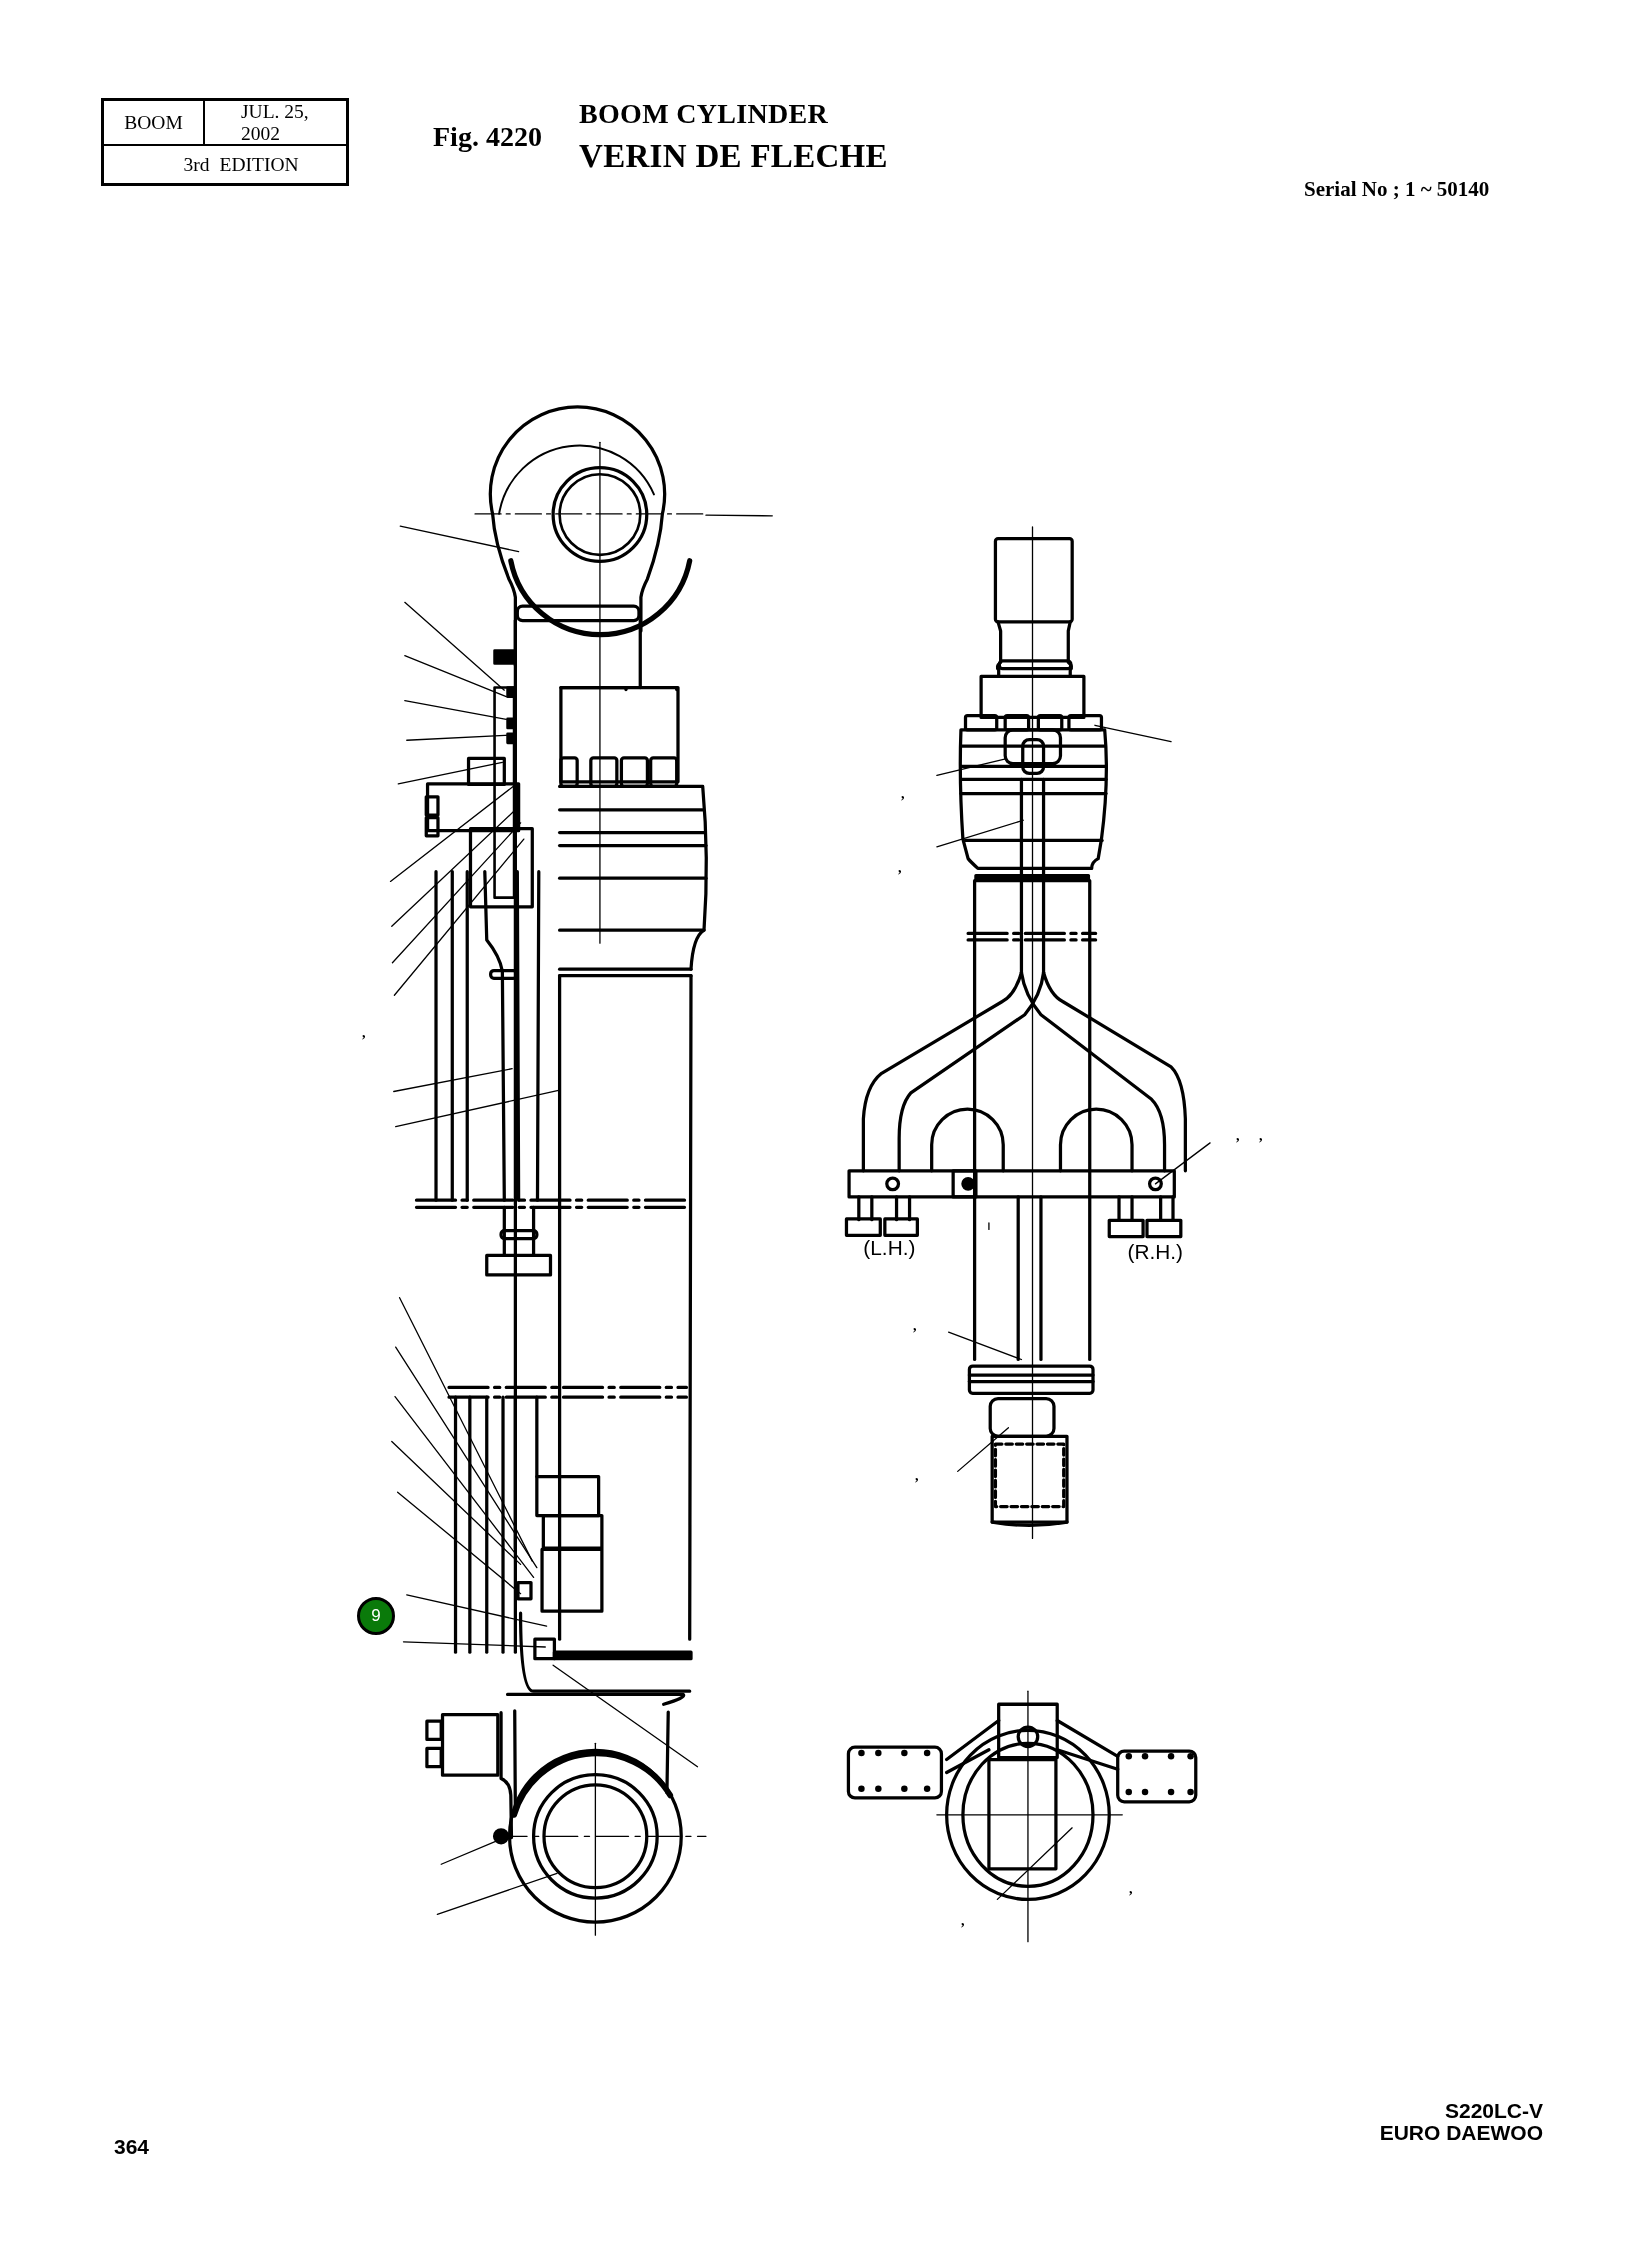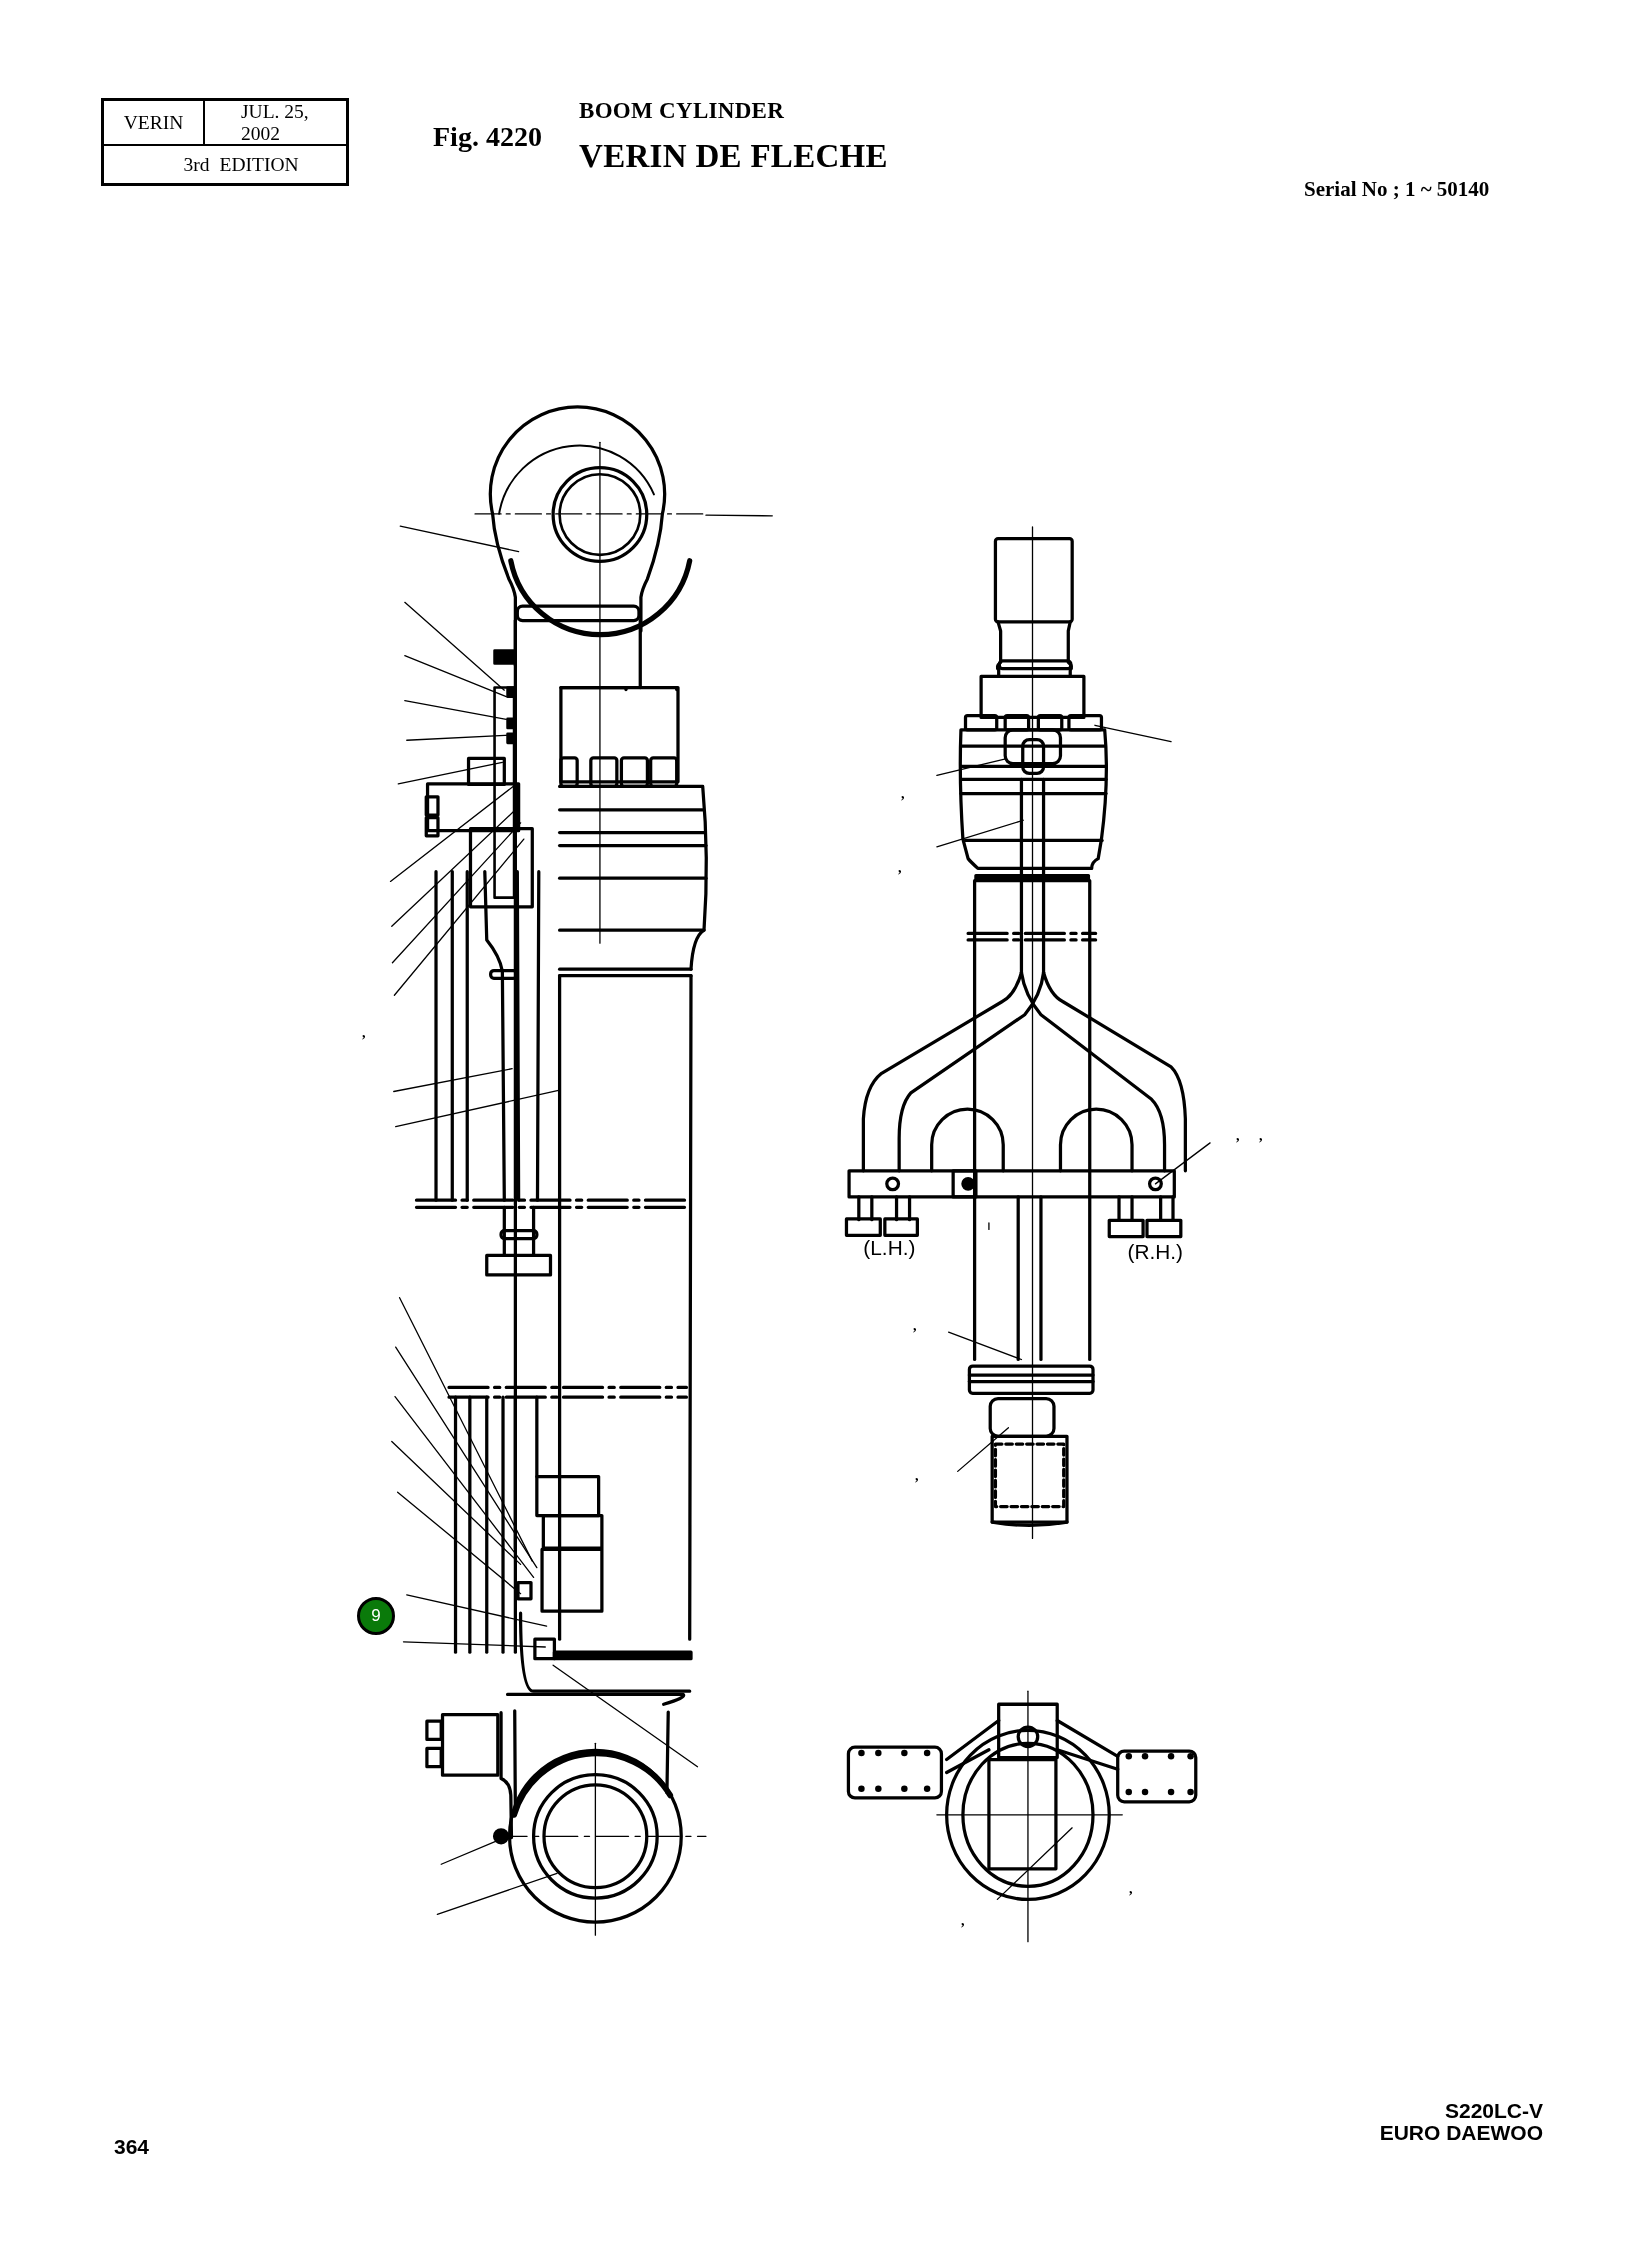--- a/index.html
+++ b/index.html
@@ -3,35 +3,35 @@
 <meta charset="utf-8">
 <style>
   html, body { margin: 0; padding: 0; background: #ffffff; }
   body { width: 1650px; height: 2250px; position: relative; overflow: hidden; font-family: "Liberation Serif", serif; color: #000; }
   .date-box { position: absolute; left: 101px; top: 98px; width: 248px; height: 88px; border: 3.3px solid #000; box-sizing: border-box; }
   .date-row { position: absolute; left: 0; top: 0; width: 100%; height: 43px; border-bottom: 2px solid #000; }
   .date-label { position: absolute; left: 0; top: 0; width: 101px; height: 43px; border-right: 2px solid #000; box-sizing: border-box; display: flex; align-items: center; justify-content: center; font-size: 19.5px; font-family: "Liberation Serif", serif; }
   .date-value { position: absolute; left: 101px; top: 0; right: 0; height: 43px; display: flex; align-items: center; justify-content: center; font-size: 19.5px; font-family: "Liberation Serif", serif; margin-left: 36px; }
   .edition { position: absolute; left: 16px; top: 45px; width: 100%; bottom: 0; display: flex; align-items: center; justify-content: center; font-size: 19.5px; font-family: "Liberation Serif", serif; word-spacing: 5.2px; }
   .fig-no { position: absolute; left: 433px; top: 121px; font-size: 28px; font-weight: bold; font-family: "Liberation Serif", serif; }
-  .title-en { position: absolute; left: 579px; top: 98px; font-size: 23px; font-weight: bold; font-family: "Liberation Serif", serif; letter-spacing: 0.3px; }
+  .title-en { position: absolute; left: 579px; top: 98px; font-size: 28px; font-weight: bold; font-family: "Liberation Serif", serif; letter-spacing: 0.3px; }
   .title-fr { position: absolute; left: 579px; top: 138px; font-size: 33px; font-weight: bold; font-family: "Liberation Serif", serif; letter-spacing: 0.3px; }
   .serial { position: absolute; left: 1304px; top: 177px; font-size: 21px; font-weight: bold; font-family: "Liberation Serif", serif; }
   .page-no { position: absolute; left: 114px; top: 2107px; font-size: 21px; font-weight: bold; font-family: "Liberation Sans", sans-serif; margin-top: 28px; }
   .model { position: absolute; right: 107px; top: 2100px; font-size: 21px; font-weight: bold; font-family: "Liberation Sans", sans-serif; text-align: right; line-height: 22px; }
   .drawing { position: absolute; left: 0; top: 0; width: 1650px; height: 2250px; }
   .callout { position: absolute; left: 357px; top: 1597px; width: 38px; height: 38px; border-radius: 50%; background: #0a7a0a; border: 3.3px solid #000; box-sizing: border-box; color: #fff; display: flex; align-items: center; justify-content: center; font-size: 17px; font-family: "Liberation Sans", sans-serif; }
   .comma { position: absolute; font-size: 14.3px; font-family: "Liberation Serif", serif; font-weight: bold; }
 </style>
 </head>
 <body>
 
 <div class="date-box">
   <div class="date-row">
-    <div class="date-label">VERIN</div>
+    <div class="date-label">BOOM</div>
     <div class="date-value">JUL. 25, 2002</div>
   </div>
   <div class="edition">3rd EDITION</div>
 </div>
 
 <div class="fig-no">Fig. 4220</div>
 <div class="title-en">BOOM CYLINDER</div>
 <div class="title-fr">VERIN DE FLECHE</div>
 <div class="serial">Serial No ; 1 ~ 50140</div>
 

